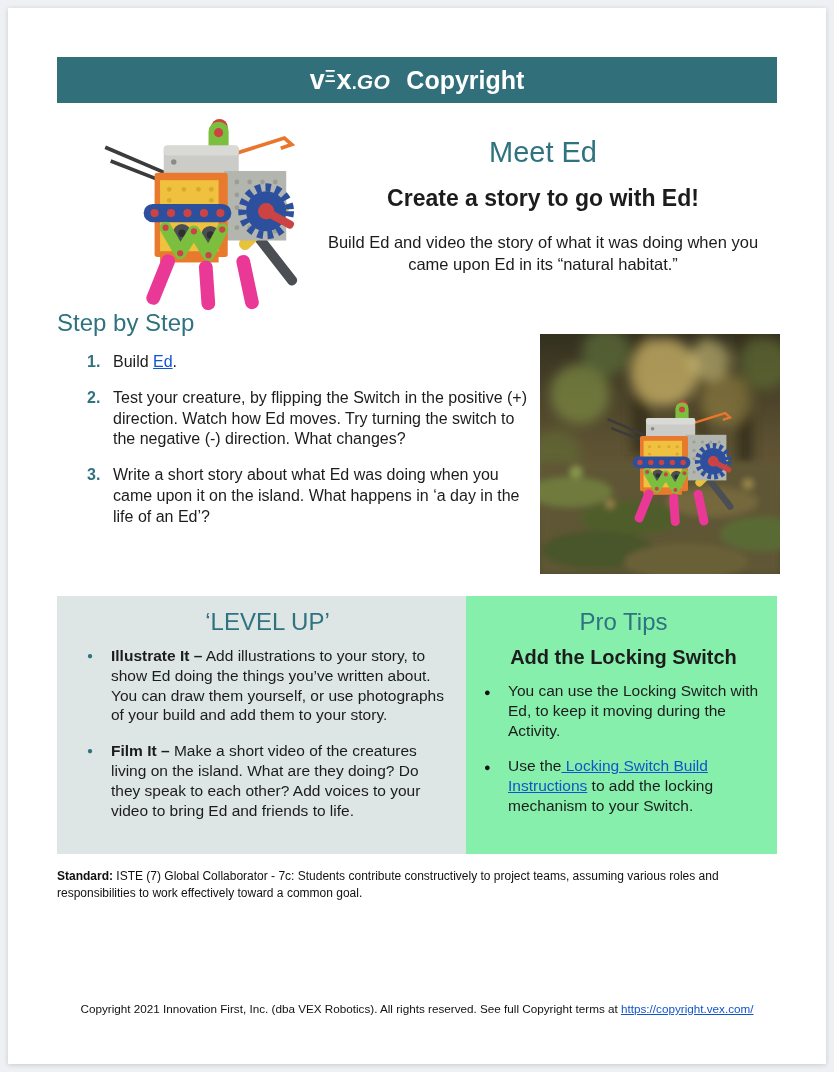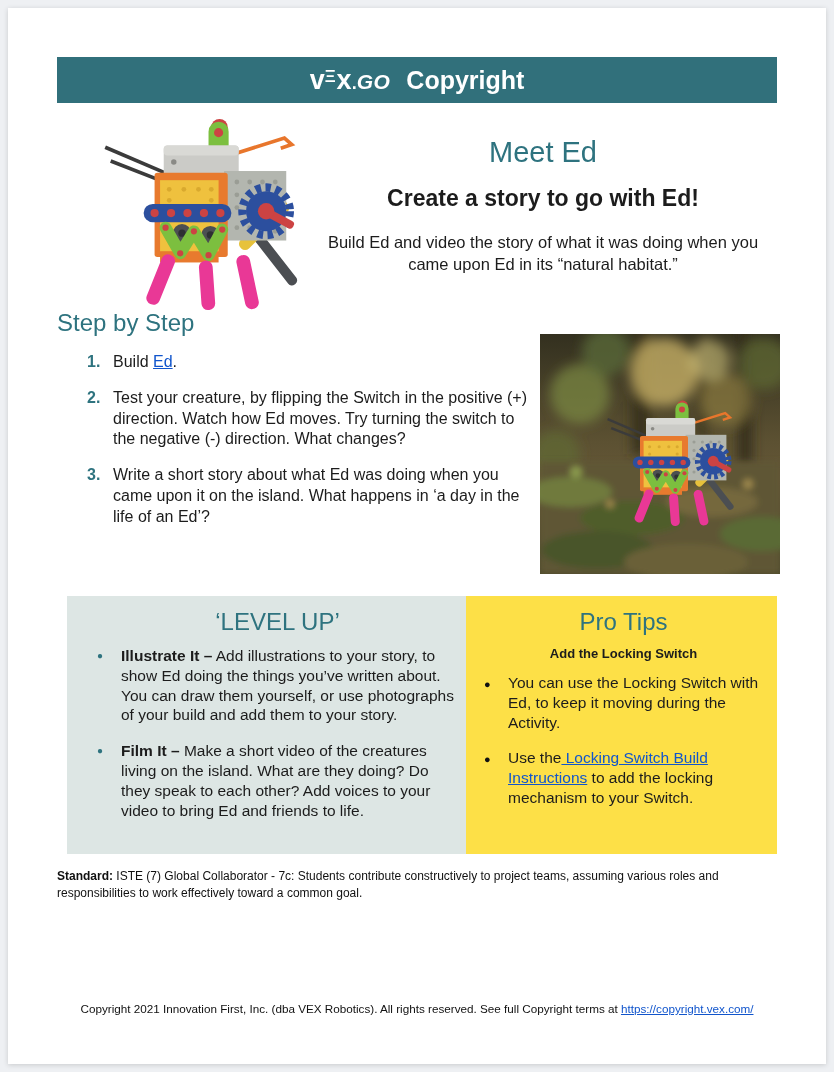--- a/index.html
+++ b/index.html
@@ -35,24 +35,24 @@
   
   .steps-heading{position:absolute;left:49px;top:301px;margin:0;font-size:24px;font-weight:400;color:#2e737f;}
   .steps-list{position:absolute;left:79px;top:344px;width:452px;margin:0;padding:0;list-style:none;}
   .steps-list li{display:flex;margin-bottom:15px;font-size:16px;line-height:1.3;}
   .step-num{flex:0 0 26px;font-weight:700;color:#2e737f;}
   .link{color:#1155cc;text-decoration:underline;cursor:pointer;}
   
   .photo{position:absolute;left:532px;top:326px;width:240px;height:240px;margin:0;overflow:hidden;}
   
   .box{position:absolute;top:588px;height:258px;box-sizing:border-box;}
-  .levelup{left:49px;width:409px;background:#dde6e4;padding:8px 18px 0 30px;margin-left:10px;}
-  .protips{left:458px;width:311px;background:#fde047;padding:8px 14px 0 18px;}
+  .levelup{left:49px;width:409px;background:#dde6e4;padding:8px 18px 0 30px;}
+  .protips{left:458px;width:311px;background:#86efac;padding:8px 14px 0 18px;}
   .box h2{margin:4px 0 10px 0;font-size:24px;font-weight:400;color:#2e737f;text-align:center;}
-  .protips h3{margin:2px 0 12px 0;font-size:13px;font-weight:700;text-align:center;color:#1c1c1c;}
+  .protips h3{margin:2px 0 12px 0;font-size:20px;font-weight:700;text-align:center;color:#1c1c1c;}
   .box ul{margin:0;padding:0;list-style:none;}
   .box li{display:flex;margin-bottom:16px;font-size:15.5px;line-height:1.28;}
   .blt{flex:0 0 24px;font-size:10px;padding-top:4px;}
   .blt.teal{color:#2e737f;}
   .blt.black{color:#111;font-size:11px;}
   .bold{font-weight:700;}
   
   .standard{position:absolute;left:49px;top:860px;width:708px;margin:0;font-size:12px;line-height:1.4;color:#111;}
   .copyright{position:absolute;left:0;top:994px;width:100%;margin:0;text-align:center;font-size:11.7px;color:#111;}
   svg{display:block;}

